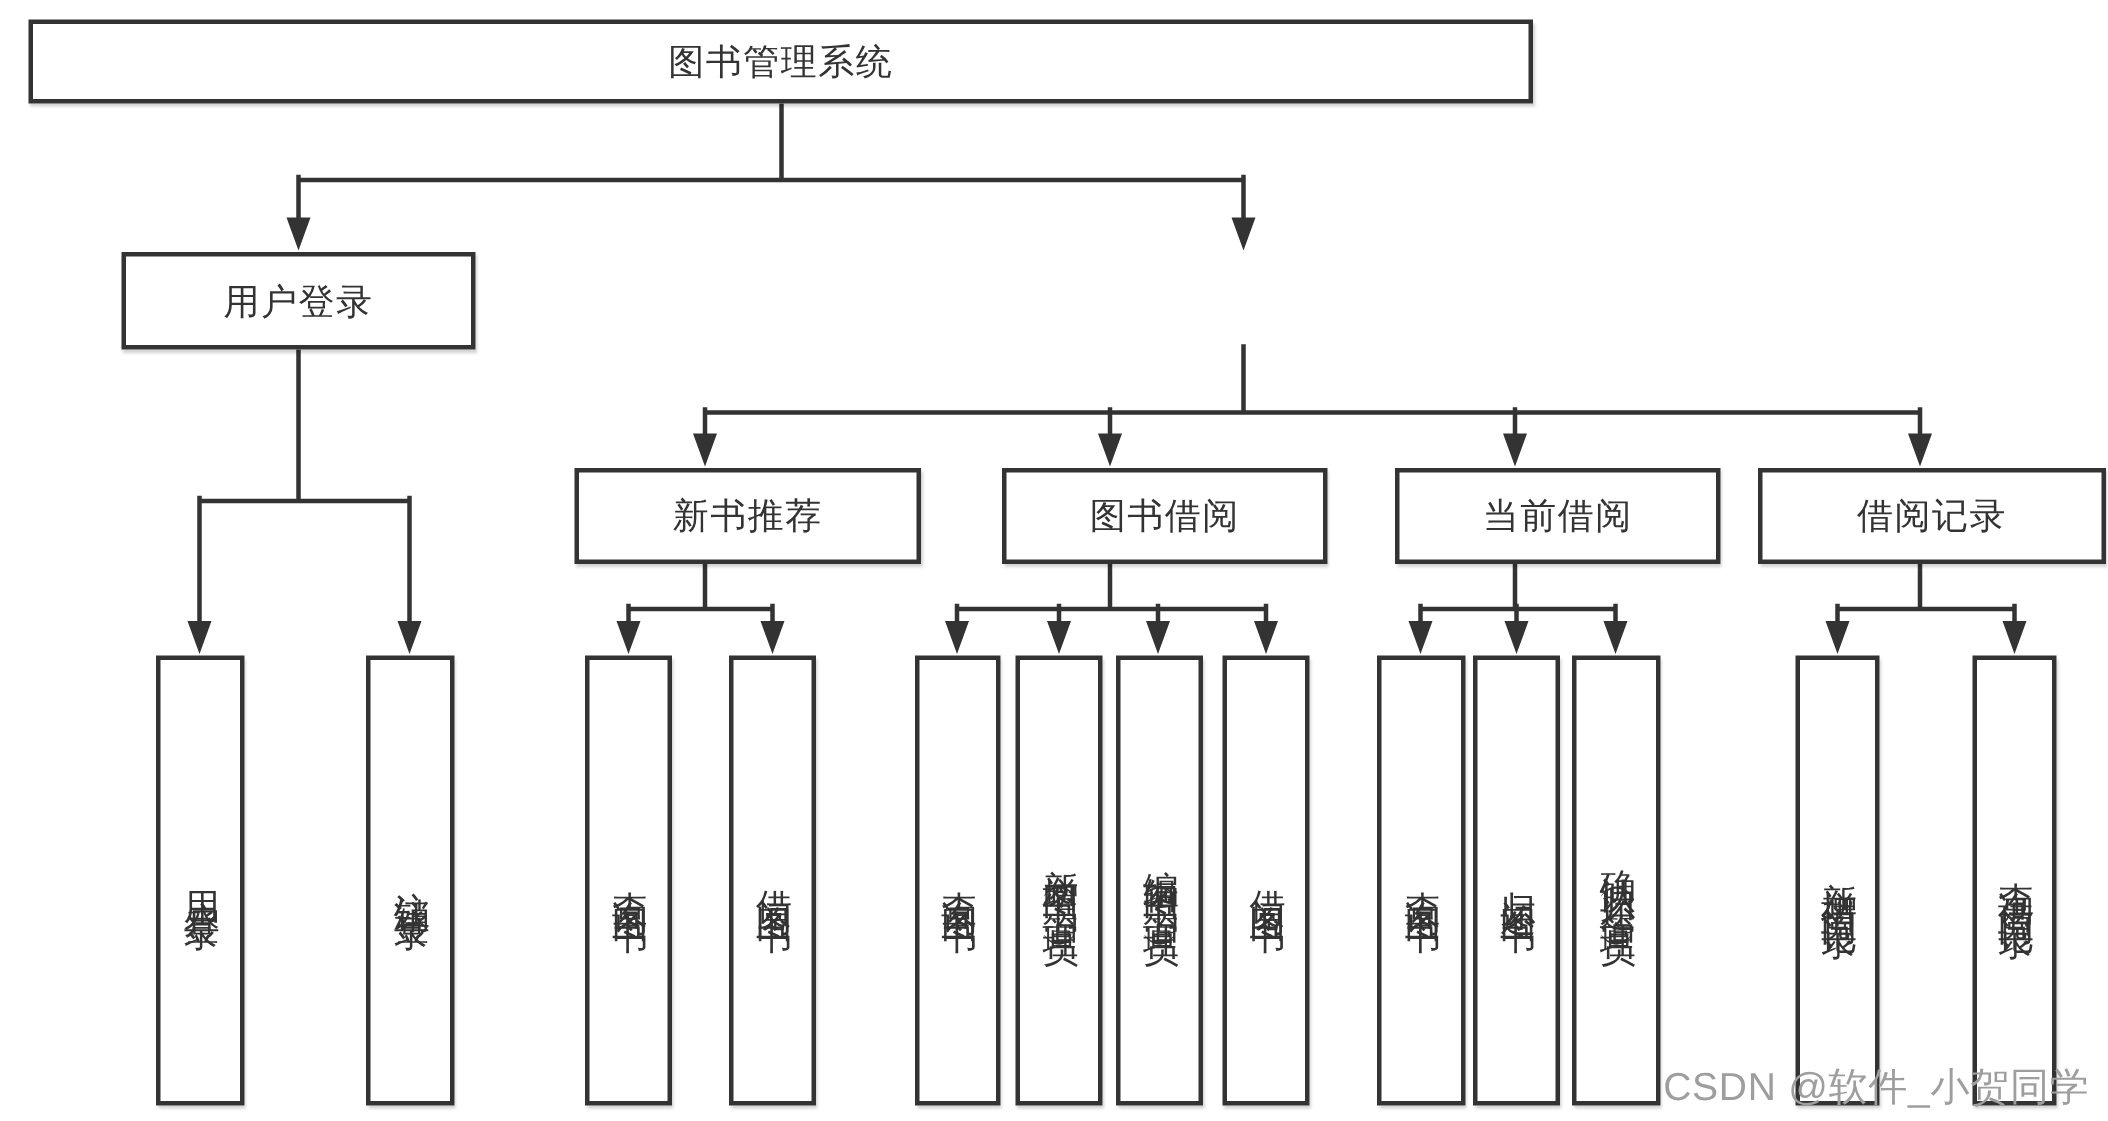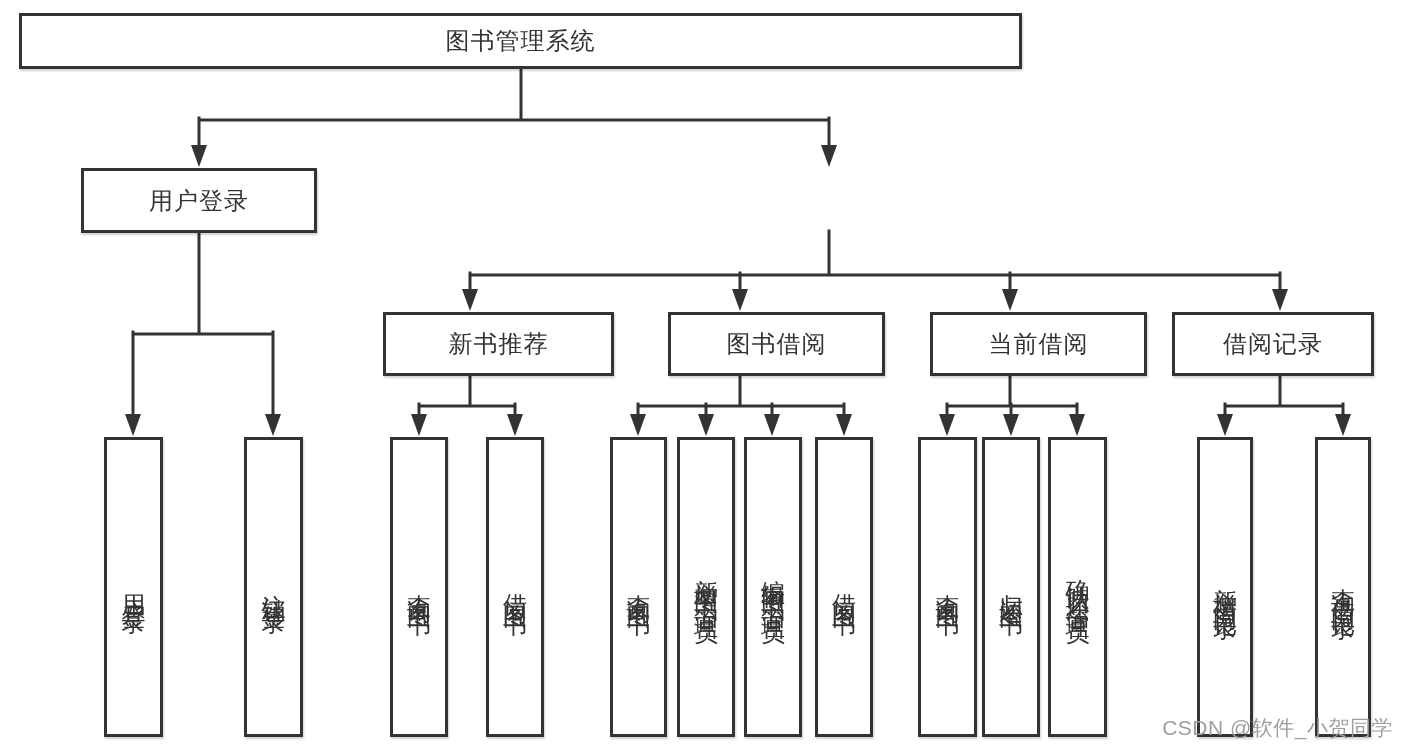--- a/index.html
+++ b/index.html
@@ -43,21 +43,21 @@
   .vbox span {
     writing-mode: vertical-rl;
     text-orientation: mixed;
     letter-spacing: 6px;
     line-height: 1;
   }
   .watermark {
     position: absolute;
     right: 12px;
     bottom: 5px;
-    font-size: 21px;
+    font-size: 26px;
     color: var(--watermark);
     letter-spacing: 0.5px;
     white-space: nowrap;
   }
 </style>
 </head>
 <body>
 
 <div class="canvas">
 
@@ -91,21 +91,21 @@
 
   <div class="box" style="left:383px; top:312px; width:231px; height:64px;">
     <span>新书推荐</span>
   </div>
   <div class="box" style="left:632px; top:312px; width:217px; height:64px;margin-left:36px;">
     <span>图书借阅</span>
   </div>
   <div class="box" style="left:902px; top:312px; width:217px; height:64px;margin-left:28px;">
     <span>当前借阅</span>
   </div>
-  <div class="box" style="left:1172px; top:312px; width:202px; height:64px;">
+  <div class="box" style="left:1172px; top:312px; width:232px; height:64px;">
     <span>借阅记录</span>
   </div>
 
   <div class="box vbox" style="left:104px; top:437px; width:59px; height:300px;">
     <span>用户登录</span>
   </div>
   <div class="box vbox" style="left:244px; top:437px; width:59px; height:300px;">
     <span>注销登录</span>
   </div>
 

